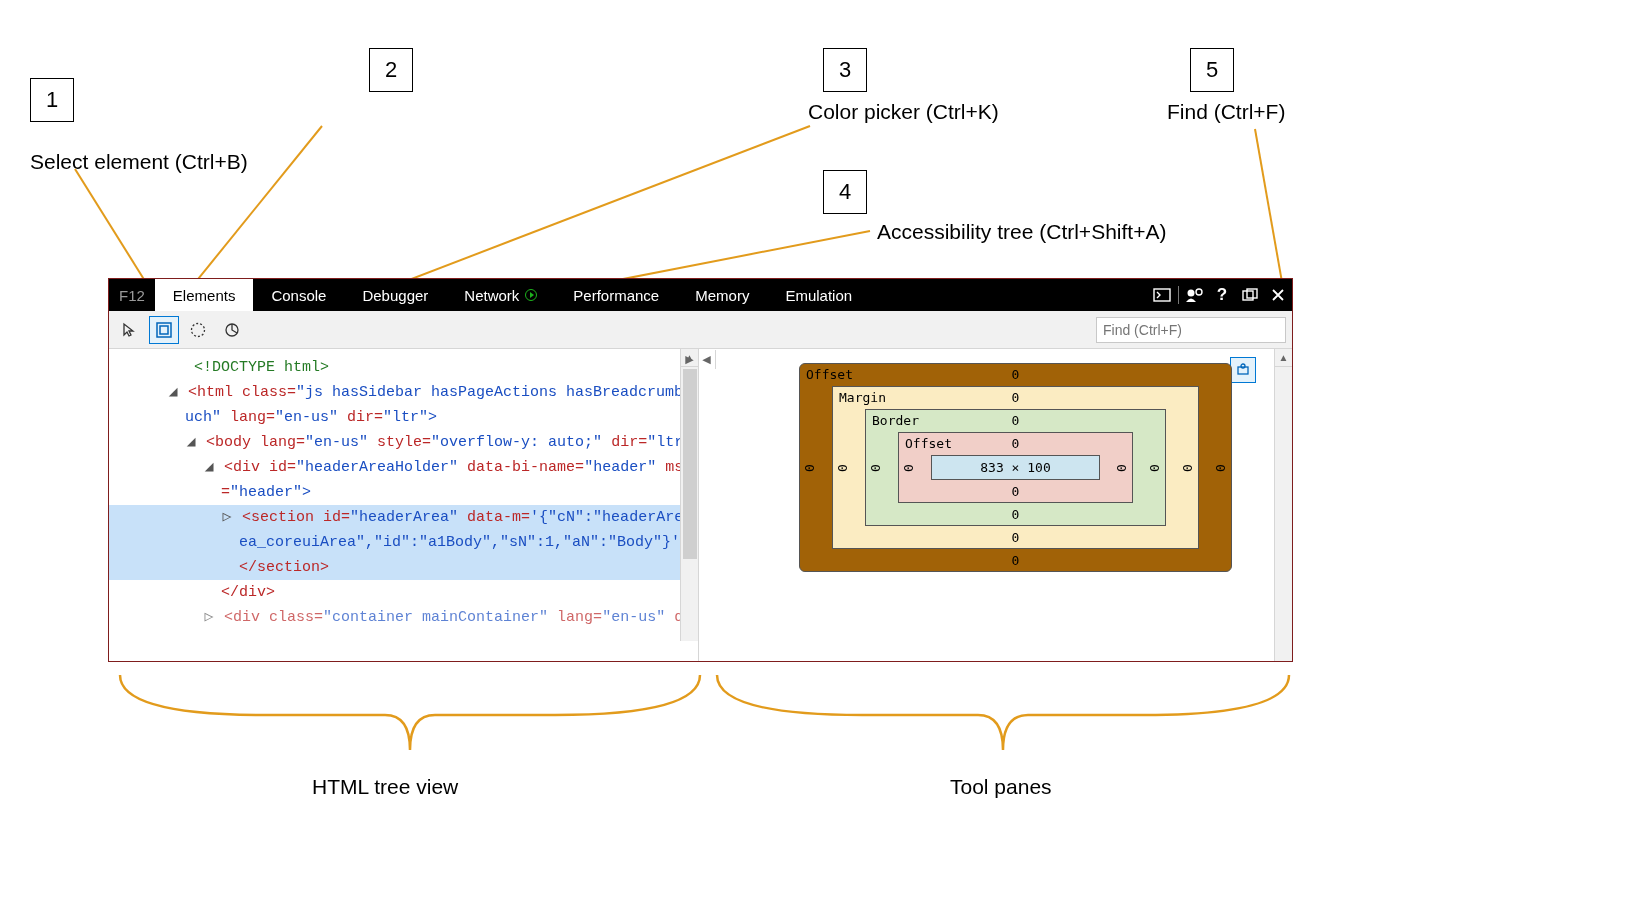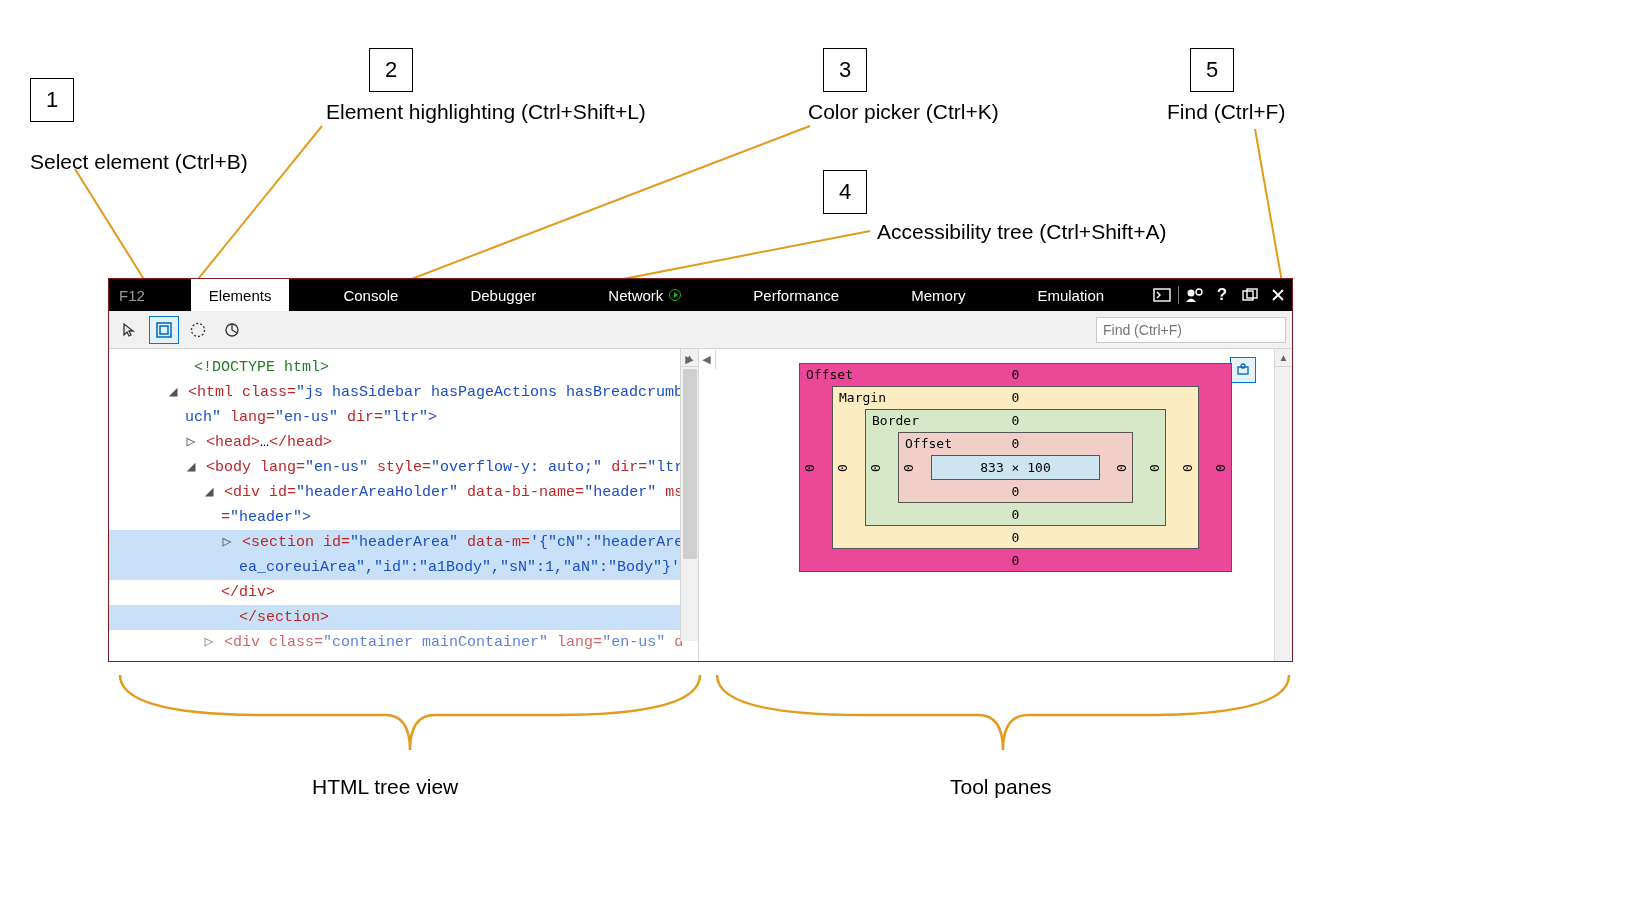--- a/index.html
+++ b/index.html
@@ -6,21 +6,21 @@
   html, body { margin: 0; padding: 0; font-family: "Segoe UI", Arial, sans-serif; font-size: 16px; background: #fff; color: #000; }
   .page { position: relative; width: 1631px; height: 919px; }
 
   
   .callout-box { position: absolute; width: 44px; height: 44px; border: 1.6px solid #000; background: #fff; display: flex; align-items: center; justify-content: center; font-size: 22px; }
   .callout-text { position: absolute; font-size: 21px; }
 
   
   .devtools { position: absolute; left: 108px; top: 278px; width: 1185px; border: 1px solid #7f1d1d; background: #fff; }
   .dt-tabs { height: 32px; background: #000; color: #fff; display: flex; align-items: stretch; font-size: 15px; }
-  .dt-tabs .tab { padding: 0 18px; display: flex; align-items: center; gap: 6px; cursor: pointer; white-space: nowrap; margin-left: 36px; }
+  .dt-tabs .tab { padding: 0 18px; display: flex; align-items: center; gap: 6px; cursor: pointer; white-space: nowrap; }
   .dt-tabs .f12 { color: #9a9a9a; padding: 0 10px; display:flex; align-items:center; }
   .dt-tabs .tab.active { background: #fff; color: #000; }
   .dt-tabs .spacer { flex: 1; }
   .dt-tabs .iconbox { width: 28px; display: flex; align-items: center; justify-content: center; }
   .dt-tabs svg { display:block; }
   .dt-tabs .green-dot { width:12px; height:12px; border-radius:50%; border:1.5px solid #1db11d; display:inline-flex; align-items:center; justify-content:center; }
   .dt-tabs .green-dot::after { content:""; border-left:4px solid #1db11d; border-top:3px solid transparent; border-bottom:3px solid transparent; margin-left:1px; }
 
   .dt-toolbar { height: 38px; background: #f1f1f1; border-bottom: 1px solid #d6d6d6; display: flex; align-items: center; padding: 0 6px; gap: 4px; }
   .dt-toolbar .tbtn { width: 30px; height: 28px; display:flex; align-items:center; justify-content:center; border:1px solid transparent; }
@@ -60,21 +60,21 @@
   .pin-btn { position:absolute; right: 36px; top: 8px; width:26px; height:26px; border:1px solid #0078d4; background:#e4f2fb; display:flex; align-items:center; justify-content:center; }
   .rvscroll { position:absolute; right:0; top:0; bottom:0; width:18px; background:#f1f1f1; border-left:1px solid #d6d6d6; }
   .rvscroll .arrow { height:18px; display:flex; align-items:center; justify-content:center; color:#666; font-size:10px; border-bottom:1px solid #d6d6d6; }
 
   .box-layer { position:relative; border:1px solid #555; padding:22px 32px 22px 32px; font-family: Consolas, monospace; font-size:13px; }
   .box-label { position:absolute; top:3px; left:6px; font-size:13px; }
   .box-tnum { position:absolute; top:3px; left:50%; transform:translateX(-50%); }
   .box-bnum { position:absolute; bottom:3px; left:50%; transform:translateX(-50%); }
   .box-lnum { position:absolute; left:6px; top:50%; transform:translateY(-50%) rotate(-90deg); }
   .box-rnum { position:absolute; right:6px; top:50%; transform:translateY(-50%) rotate(-90deg); }
-  .box-offset { background:#ec4899; }
+  .box-offset { background:#a16207;border-radius:6px; }
   .box-margin { background:#fbecc2; }
   .box-border { background:#d6e8c6; }
   .box-padding { background:#f1cfc8; }
   .box-content { background:#cde5f0; text-align:center; padding:4px 0; border:1px solid #555; }
 
   
   .brace-wrap { position:absolute; }
   .brace-wrap svg { display:block; }
   .section-label { position:absolute; font-size: 21px; }
 
@@ -87,21 +87,20 @@
 <div class="page">
 
   <div class="callout-box" style="left:30px; top:78px;">
       <span>1</span>
     </div>
   <div class="callout-text" style="left:30px; top:150px;">Select element (Ctrl+B)</div>
 
   <div class="callout-box" style="left:369px; top:48px;">
       <span>2</span>
     </div>
-  <div class="callout-text" style="left:326px; top:100px;">Element highlighting (Ctrl+Shift+L)</div>
 
   <div class="callout-box" style="left:823px; top:48px;">
       <span>3</span>
     </div>
   <div class="callout-text" style="left:808px; top:100px;text-align:right;">Color picker (Ctrl+K)</div>
 
   <div class="callout-box" style="left:823px; top:170px;">
       <span>4</span>
     </div>
   <div class="callout-text" style="left:877px; top:220px;">Accessibility tree (Ctrl+Shift+A)</div>
@@ -201,28 +200,27 @@
       <div class="spacer"></div>
       <input class="find" placeholder="Find (Ctrl+F)" style="">
     </div>
 
     <div class="dt-body">
       <div class="dt-left">
         <div class="dt-tree">
           <div class="tree-line">       <span class="c-doctype">&lt;!DOCTYPE html&gt;</span></div>
           <div class="tree-line">    <span class="caret">◢</span> <span class="c-tag">&lt;html </span><span class="c-attr">class=</span><span class="c-val">"js hasSidebar hasPageActions hasBreadcrumb</span></div>
           <div class="tree-line">      <span class="c-val">uch"</span><span class="c-attr"> lang=</span><span class="c-val">"en-us"</span><span class="c-attr"> dir=</span><span class="c-val">"ltr"</span><span class="c-punct">&gt;</span></div>
-          <div class="tree-line">      <span class="caret">▷</span> <span class="c-tag">&lt;head&gt;</span><span>…</span><span class="c-tag">&lt;/head&gt;</span></div>
           <div class="tree-line">      <span class="caret">◢</span> <span class="c-tag">&lt;body </span><span class="c-attr">lang=</span><span class="c-val">"en-us"</span><span class="c-attr"> style=</span><span class="c-val">"overflow-y: auto;"</span><span class="c-attr"> dir=</span><span class="c-val">"ltr</span></div>
           <div class="tree-line">        <span class="caret">◢</span> <span class="c-tag">&lt;div </span><span class="c-attr">id=</span><span class="c-val">"headerAreaHolder"</span><span class="c-attr"> data-bi-name=</span><span class="c-val">"header"</span><span class="c-attr"> ms</span></div>
           <div class="tree-line">          <span class="c-attr">=</span><span class="c-val">"header"</span><span class="c-punct">&gt;</span></div>
           <div class="tree-line sel">          <span class="caret">▷</span> <span class="c-tag">&lt;section </span><span class="c-attr">id=</span><span class="c-val">"headerArea"</span><span class="c-attr"> data-m=</span><span class="c-val">'{"cN":"headerArea</span></div>
           <div class="tree-line sel">            <span class="c-val">ea_coreuiArea","id":"a1Body","sN":1,"aN":"Body"}'</span></div>
+          <div class="tree-line sel">            <span class="c-tag">&lt;/section&gt;</span></div>
           <div class="tree-line">          <span class="c-tag">&lt;/div&gt;</span></div>
-          <div class="tree-line sel">            <span class="c-tag">&lt;/section&gt;</span></div>
           <div class="tree-line cut" style="opacity:.7;">        <span class="caret">▷</span> <span class="c-tag">&lt;div </span><span class="c-attr">class=</span><span class="c-val">"container mainContainer"</span><span class="c-attr"> lang=</span><span class="c-val">"en-us"</span><span class="c-attr"> d</span></div>
         </div>
         <div class="vscroll">
           <div class="arrow">▲</div>
           <div class="thumb"></div>
         </div>
         <div class="hscroll">
           <div class="arrow left">◀</div>
           <div class="thumb"></div>
           <div class="arrow right">▶</div>

